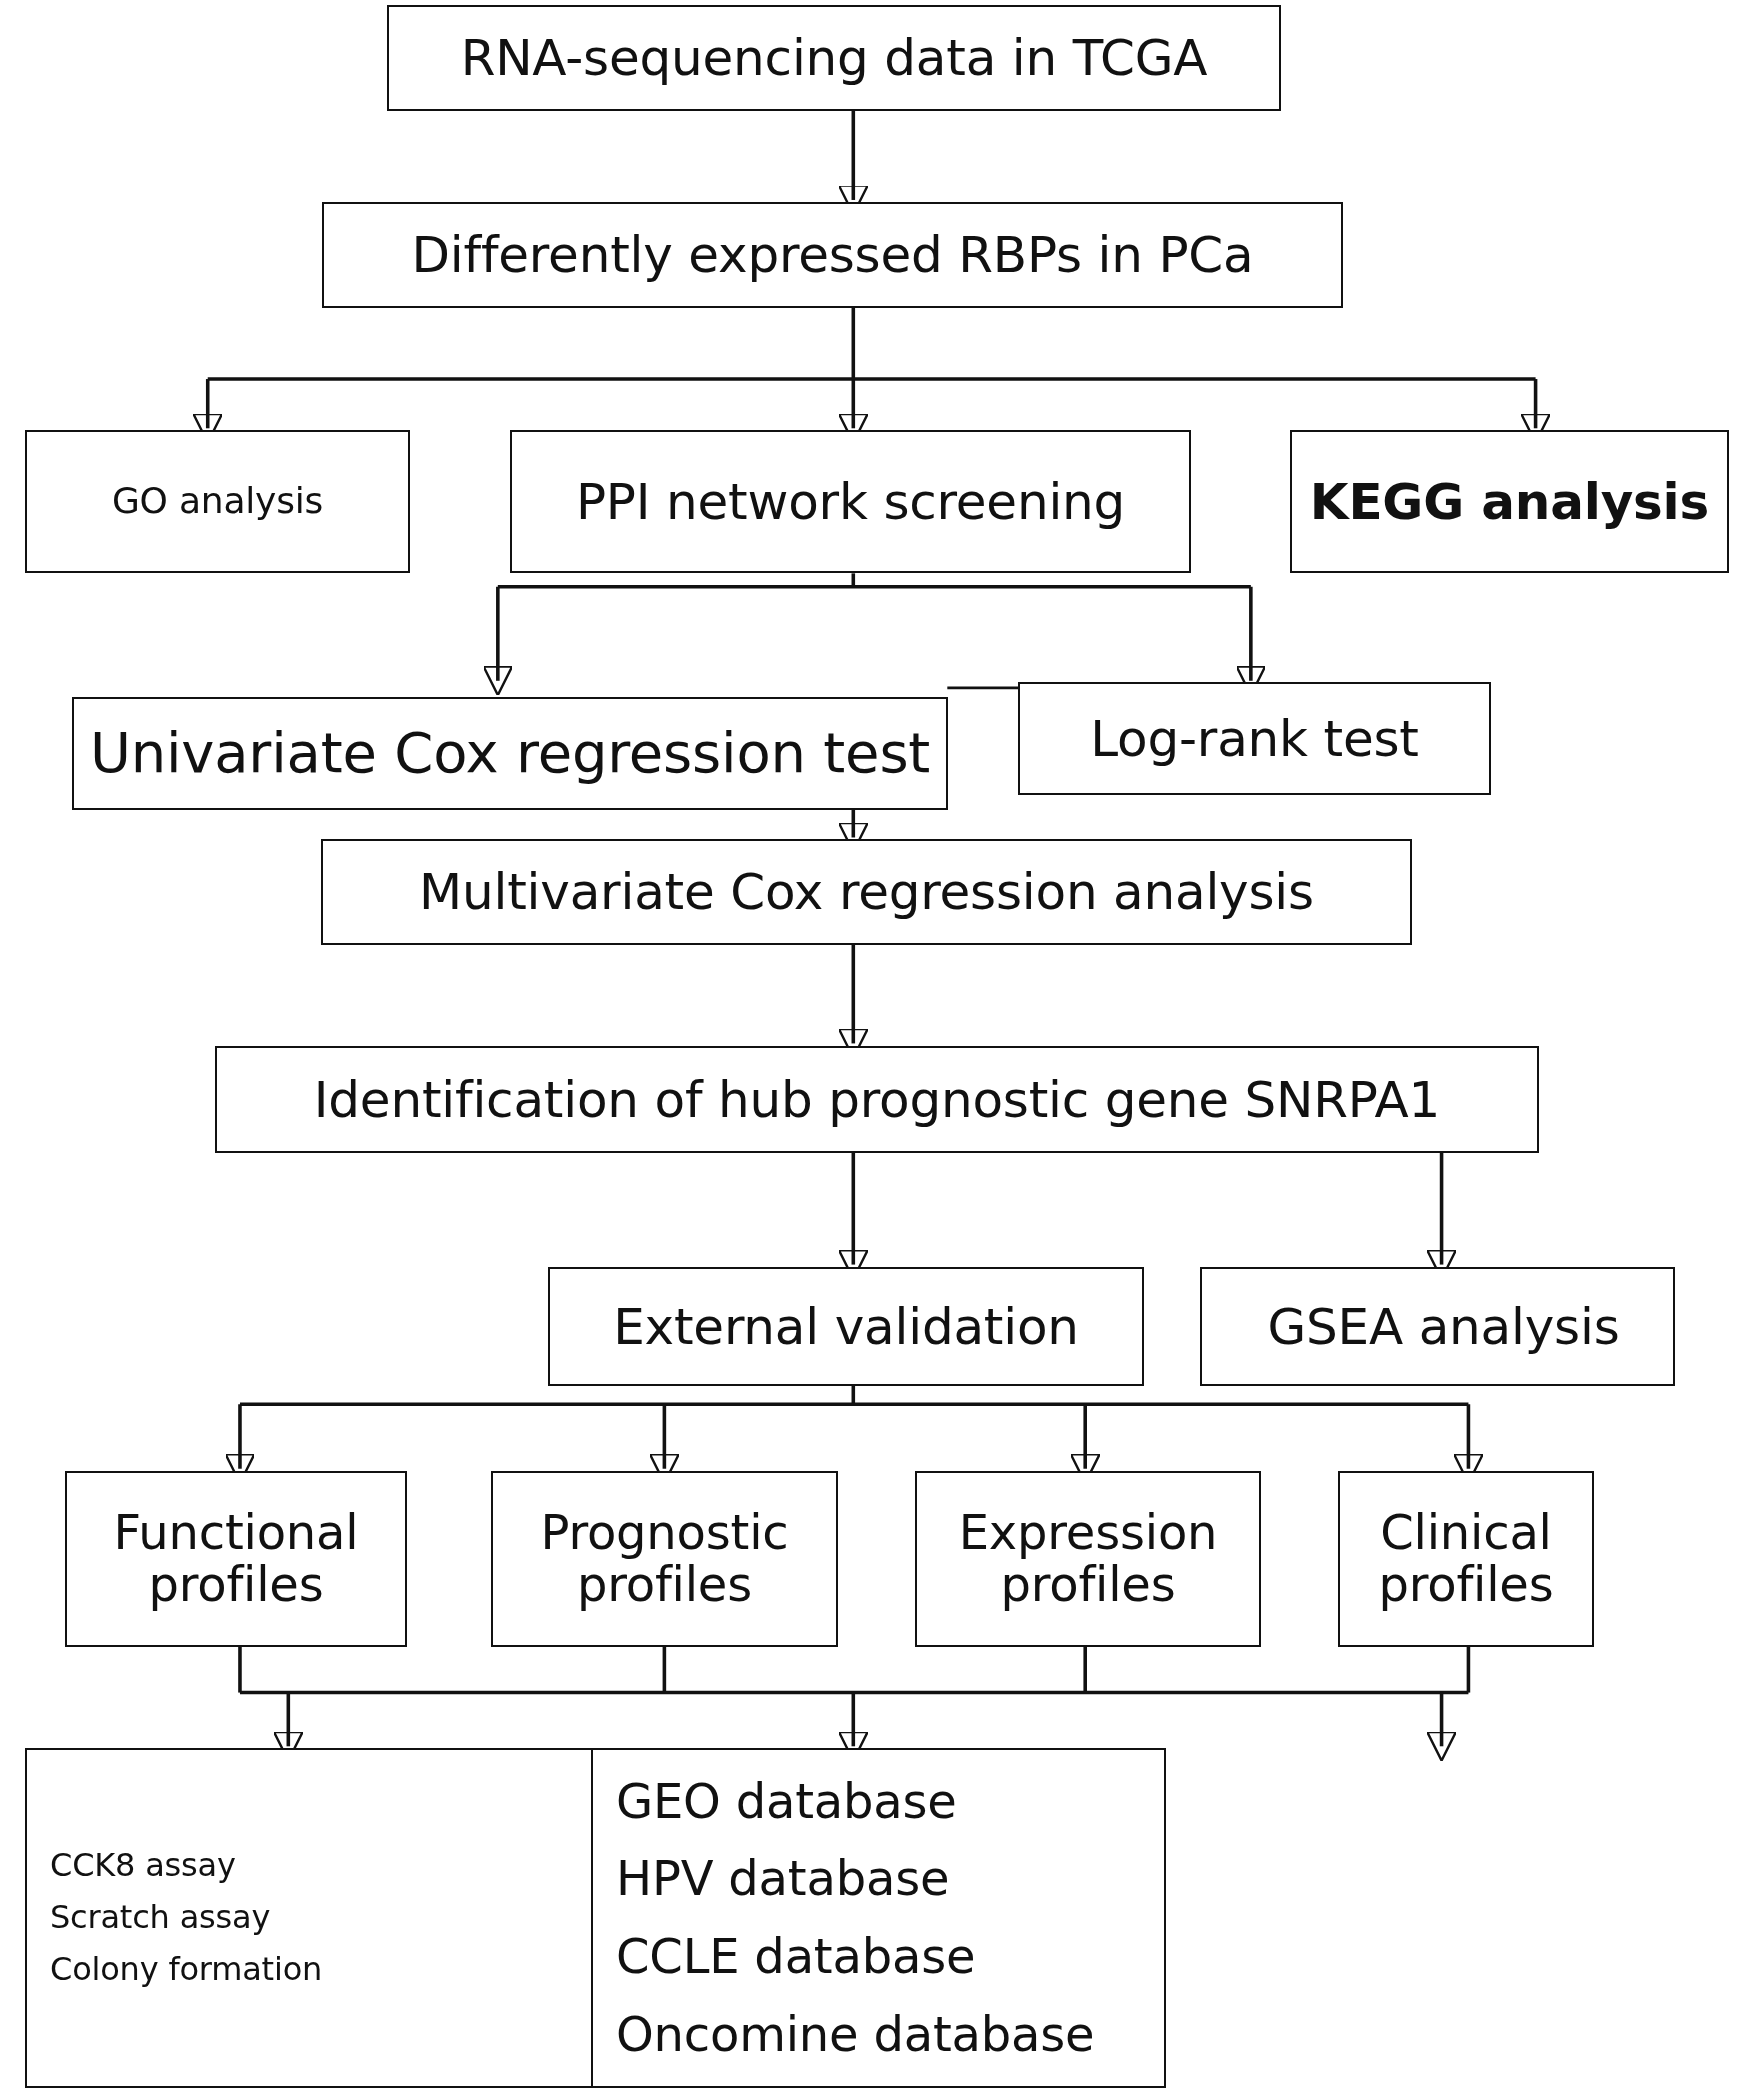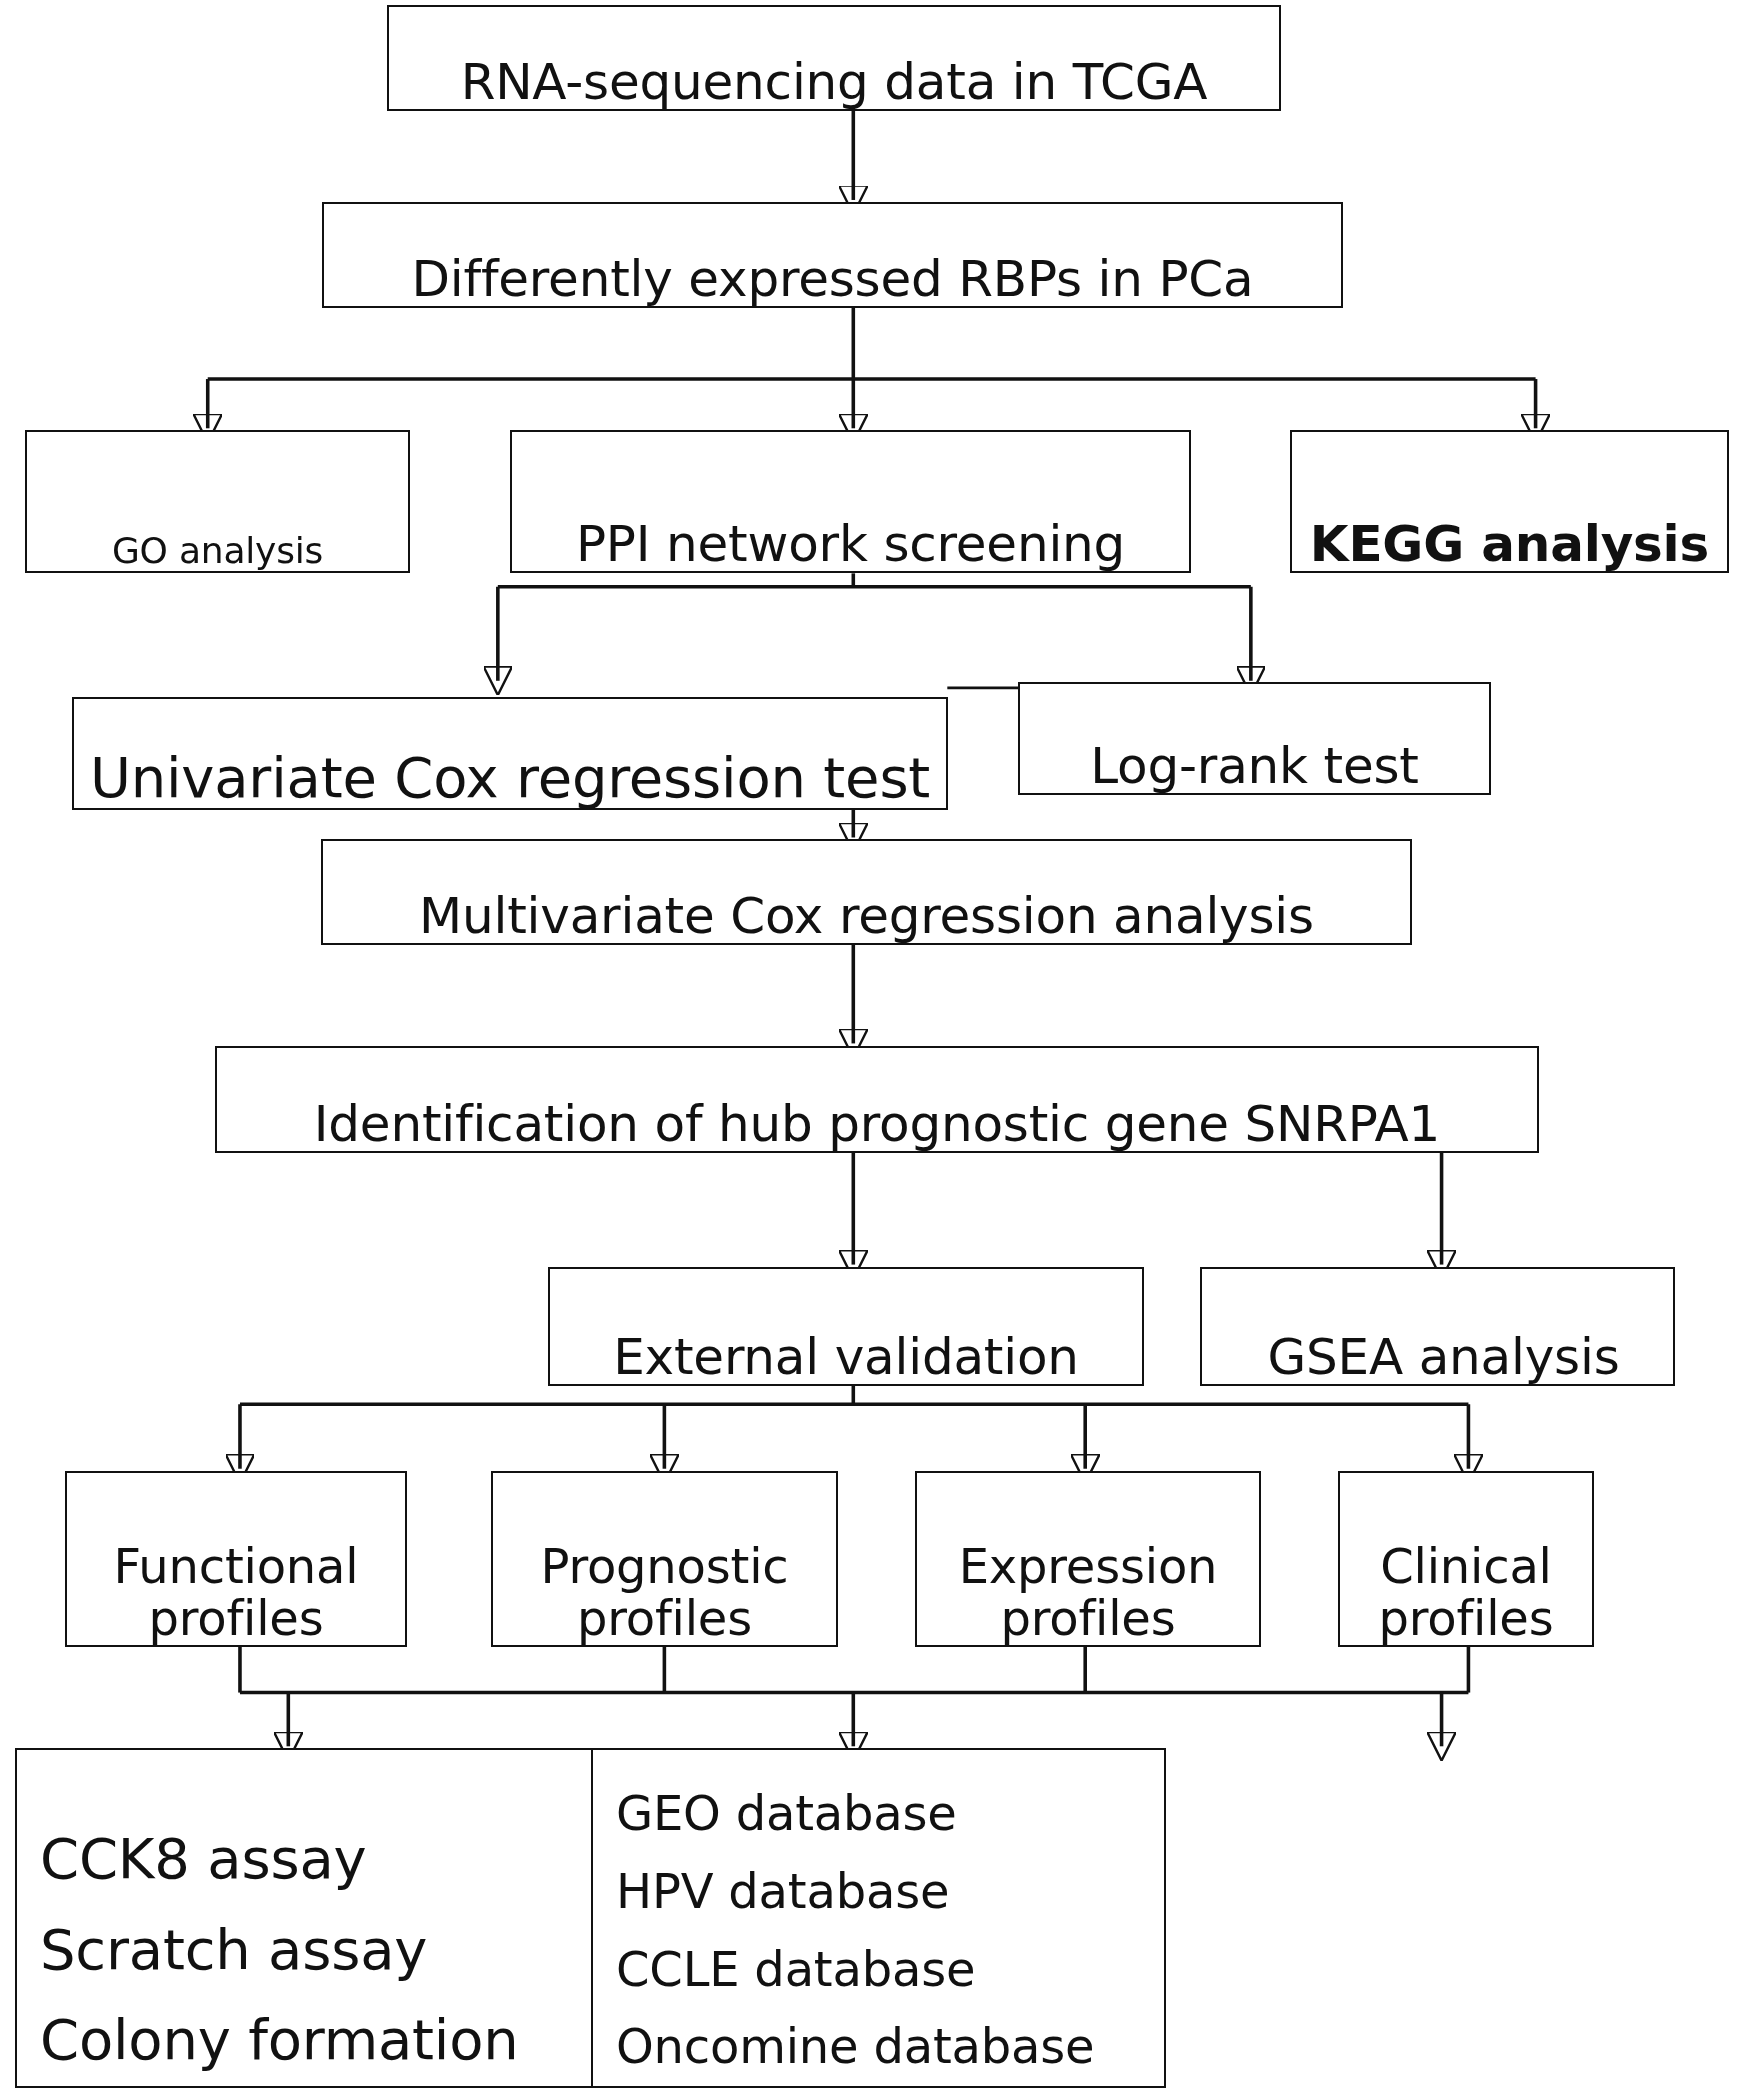--- a/index.html
+++ b/index.html
@@ -15,21 +15,21 @@
     background: #ffffff;
     font-family: "DejaVu Sans", "Liberation Sans", sans-serif;
     overflow: hidden;
   }
   .node {
     position: absolute;
     box-sizing: border-box;
     border: 2.7px solid #111111;
     background: #ffffff;
     display: flex;
-    align-items: flex-end;
+    align-items: center;
     justify-content: center;
     color: #111111;
     line-height: 1.08;
     text-align: center;
     white-space: pre;
   }
   .node.left-align {
     justify-content: flex-start;
     text-align: left;
   }
@@ -165,21 +165,21 @@
   <div class="node" style="left:915px; top:1471px; width:346px; height:176px; font-size:48px;">
     <span class="label">Expression
 profiles</span>
   </div>
 
   <div class="node" style="left:1338px; top:1471px; width:256px; height:176px; font-size:48px;">
     <span class="label">Clinical
 profiles</span>
   </div>
 
-  <div class="node list left-align" style="left:15px; top:1748px; width:612px; height:340px; font-size:56px;">
+  <div class="node list left-align" style="left:25px; top:1748px; width:612px; height:340px; font-size:32px;">
     <span class="label">CCK8 assay
 Scratch assay
 Colony formation</span>
   </div>
 
   <div class="node list left-align" style="left:591px; top:1748px; width:575px; height:340px; font-size:48px;">
     <span class="label">GEO database
 HPV database
 CCLE database
 Oncomine database</span>

